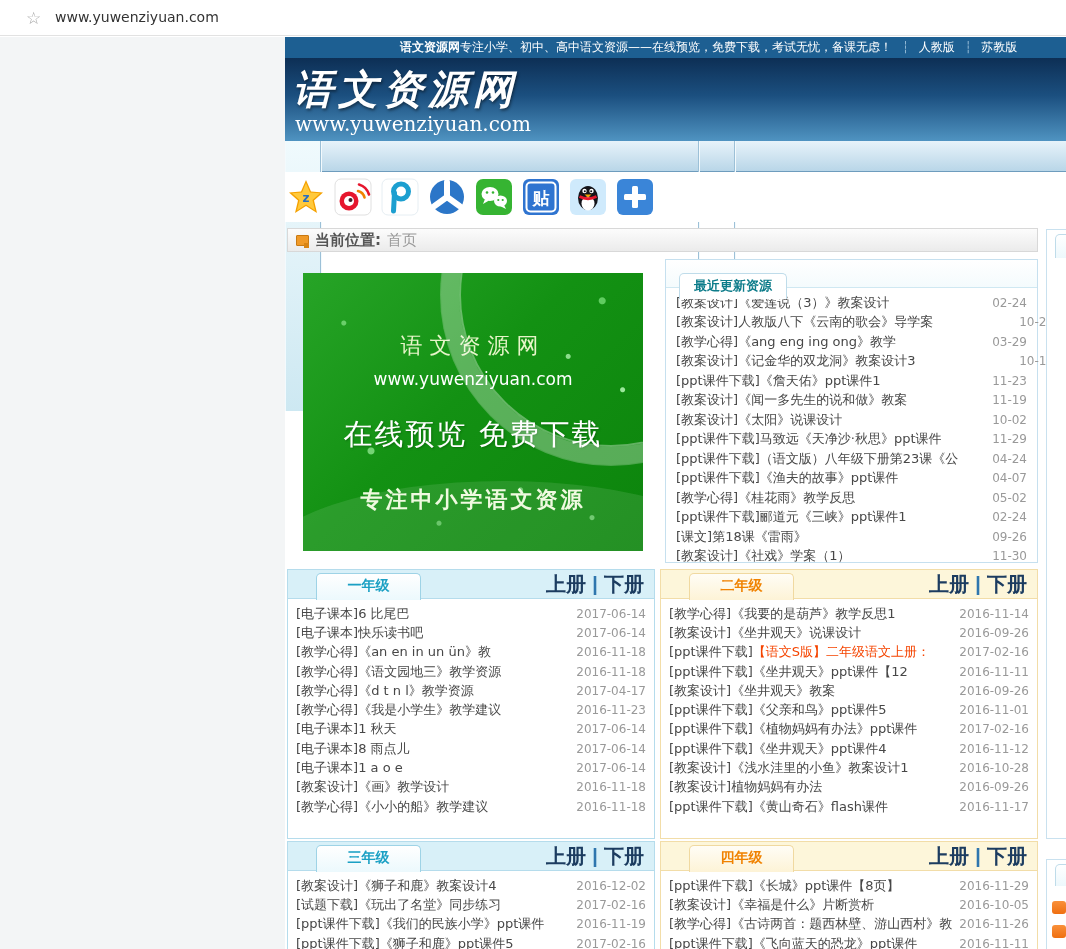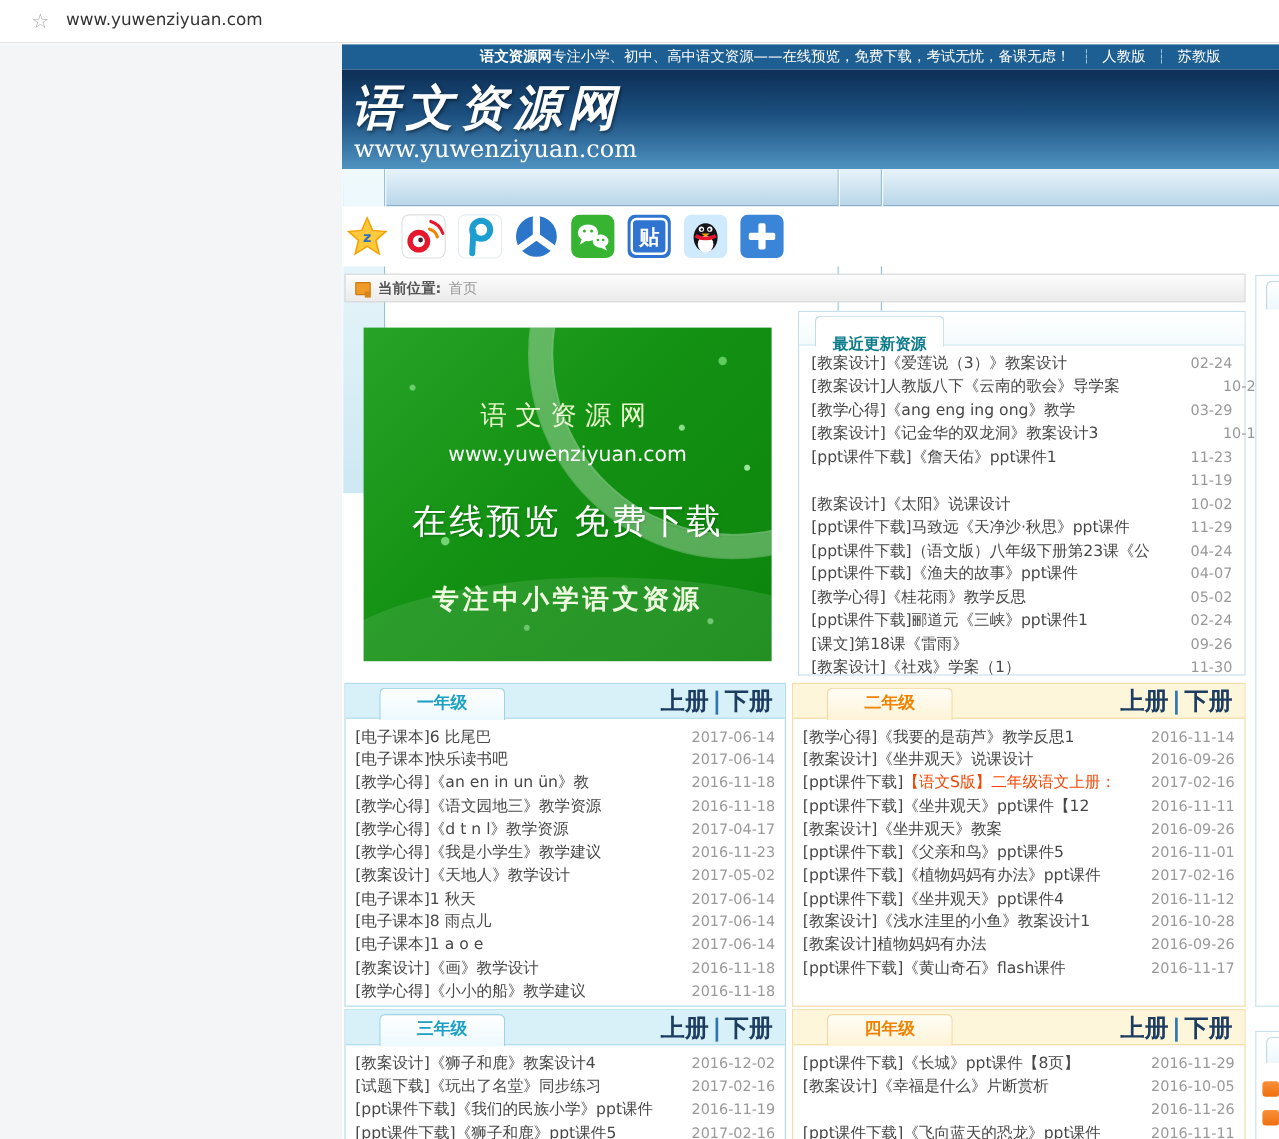--- a/index.html
+++ b/index.html
@@ -47,21 +47,21 @@
   
   .iconrow { position:absolute; left:0; top:135px; width:100%; height:50px; background:#fff;
     display:flex; align-items:center; }
   .sicon { width:38px; height:38px; margin-left:9px; display:inline-block; cursor:pointer; }
   .sicon:first-child { margin-left:2px; }
   .sicon svg { width:38px; height:38px; display:block; }
 
   
   .breadcrumb { position:absolute; left:2px; top:191px; width:751px; height:24px;
     background:linear-gradient(180deg,#fcfcfc,#ebebeb); border:1px solid #d8d8d8;
-    display:flex; align-items:center; font-size:12px; }
+    display:flex; align-items:center; font-size:15px; }
   .crumb-flag { width:13px; height:11px; margin:0 6px 0 8px; background:#f09a28;
     border:1px solid #c97912; border-radius:1px; position:relative; }
   .crumb-flag::after { content:""; position:absolute; right:-1px; bottom:-3px; width:5px; height:5px;
     background:#d88414; }
   .crumb-label { color:#555; font-weight:bold; }
   .crumb-current { color:#999; margin-left:6px; }
 
   
   .banner { position:absolute; left:18px; top:236px; width:340px; height:278px;
     background:
@@ -91,31 +91,31 @@
   .row { display:flex; align-items:center; font-size:13px; color:#474747; }
   .row-text { white-space:nowrap; overflow:hidden; cursor:pointer; }
   .row-red { white-space:nowrap; color:#f54400; cursor:pointer; }
   .row-date { margin-left:auto; padding-left:6px; color:#999; font-size:12px; white-space:nowrap; }
 
   
   .recent { position:absolute; left:380px; top:222px; width:373px; height:304px;
     background:#fff; border:1px solid #c6e0ef; }
   .recent-head { height:28px; border-bottom:1px solid #cfe8f2; position:relative;
     background:linear-gradient(180deg,#fff, #f4fbfd); }
-  .recent-tab { position:absolute; left:13px; top:3px; height:26px; line-height:24px; padding:12px 14px;
+  .recent-tab { position:absolute; left:13px; top:13px; height:26px; line-height:24px; padding:0 14px;
     background:#fff; border:1px solid #bfdcea; border-bottom:none; border-radius:5px 5px 0 0;
     font-size:13px; font-weight:bold; color:#0d7c8a; cursor:pointer; }
   .recent-body { padding:5px 10px 0 10px; }
   .recent .row { height:19.5px; }
 
   
   .grades { position:absolute; left:0; top:0; width:100%; }
   .gpanel { position:absolute; width:368px; background:#fff; border:1px solid #b5dcec; }
   .gpanel .ghead { height:29px; position:relative; border-bottom:1px solid #b5dcec;
-    background:#d8f0f8; display:flex; align-items:center; }
+    background:#d8f0f8; display:flex; align-items:center;font-family:Liberation Mono, monospace; }
   .gpanel .gtab { position:absolute; left:28px; top:3px; width:105px; height:27px; line-height:25px;
     text-align:center; background:linear-gradient(180deg,#ffffff,#ecf9fd);
     border:1px solid #9ed3e6; border-bottom:none; border-radius:5px 5px 0 0;
     font-size:14px; font-weight:bold; color:#1ba0c4; cursor:pointer; }
   .gpanel .gvols { margin-left:auto; margin-right:10px; font-size:20px; font-weight:bold; color:#1c3c60; }
   .gpanel .gvols .vol { color:#1c3c60; text-decoration:none; cursor:pointer; }
   .gpanel .gvols .vsep { color:#2f76ae; margin:0 3px; font-weight:bold; }
   .gbody { padding:5px 8px 0 8px; }
   .gpanel .row { height:19.3px; }
 
@@ -297,20 +297,21 @@
           <span class="row-text">[教案设计]《记金华的双龙洞》教案设计3</span>
 
           <span class="row-date">10-19</span>
         </div>
         <div class="row gp-4">
           <span class="row-text">[ppt课件下载]《詹天佑》ppt课件1</span>
 
           <span class="row-date">11-23</span>
         </div>
         <div class="row gp-5">
+          <span class="row-text">[教案设计]《闻一多先生的说和做》教案</span>
 
           <span class="row-date">11-19</span>
         </div>
         <div class="row gp-6">
           <span class="row-text">[教案设计]《太阳》说课设计</span>
 
           <span class="row-date">10-02</span>
         </div>
         <div class="row gp-7">
           <span class="row-text">[ppt课件下载]马致远《天净沙·秋思》ppt课件</span>
@@ -383,25 +384,20 @@
             </div>
           <div class="row">
               <span class="row-text">[教学心得]《d t n l》教学资源</span>
 
               <span class="row-date">2017-04-17</span>
             </div>
           <div class="row">
               <span class="row-text">[教学心得]《我是小学生》教学建议</span>
 
               <span class="row-date">2016-11-23</span>
-            </div>
-          <div class="row">
-              <span class="row-text">[教案设计]《天地人》教学设计</span>
-
-              <span class="row-date">2017-05-02</span>
             </div>
           <div class="row">
               <span class="row-text">[电子课本]1 秋天</span>
 
               <span class="row-date">2017-06-14</span>
             </div>
           <div class="row">
               <span class="row-text">[电子课本]8 雨点儿</span>
 
               <span class="row-date">2017-06-14</span>
@@ -533,20 +529,21 @@
               <span class="row-text">[ppt课件下载]《长城》ppt课件【8页】</span>
 
               <span class="row-date">2016-11-29</span>
             </div>
           <div class="row">
               <span class="row-text">[教案设计]《幸福是什么》片断赏析</span>
 
               <span class="row-date">2016-10-05</span>
             </div>
           <div class="row">
+              <span class="row-text">[教学心得]《古诗两首：题西林壁、游山西村》教</span>
 
               <span class="row-date">2016-11-26</span>
             </div>
           <div class="row">
               <span class="row-text">[ppt课件下载]《飞向蓝天的恐龙》ppt课件</span>
 
               <span class="row-date">2016-11-11</span>
             </div>
         </div>
       </div>

